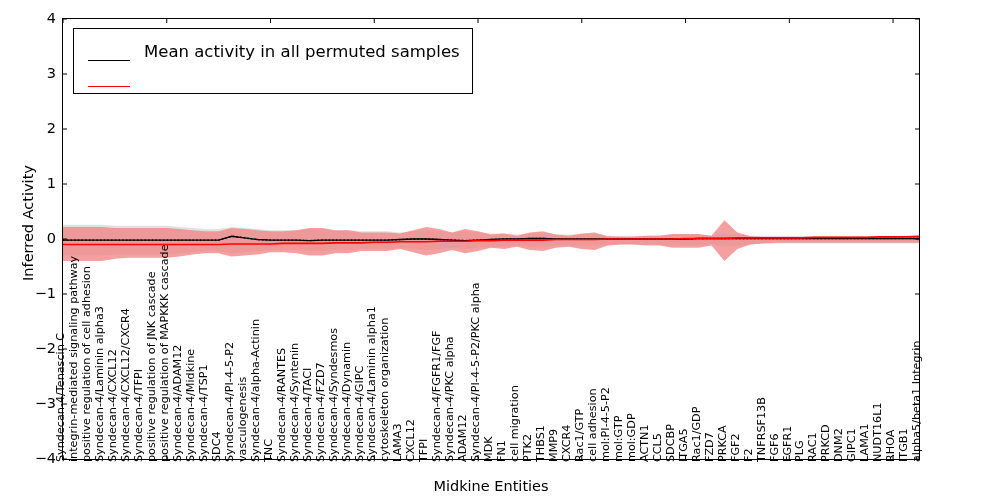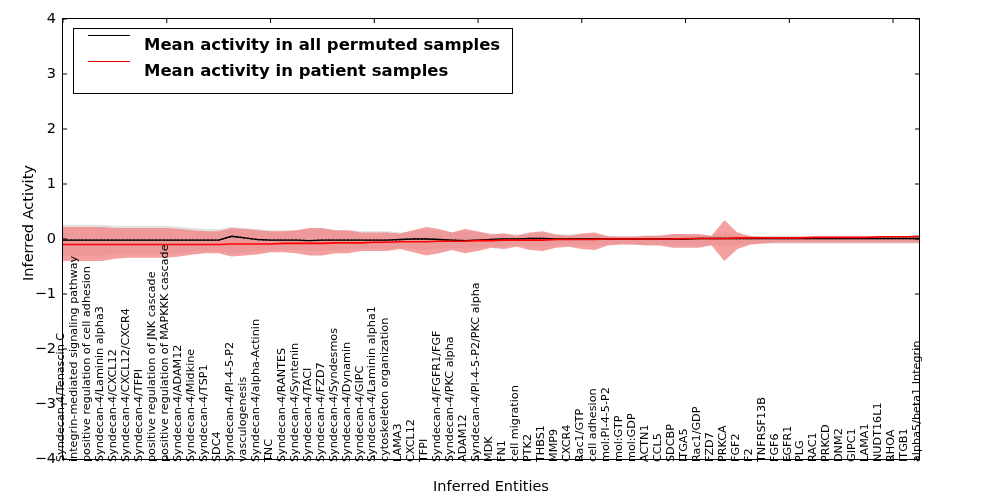--- a/index.html
+++ b/index.html
@@ -103,23 +103,22 @@
     position: absolute;
     left: 10px;
     top: 9px;
     border: 1.2px solid #000;
     background: #fff;
     padding: 6px 12px 6px 8px;
     box-sizing: border-box;
   }
   .legend-row {
     display: flex;
-    align-items: flex-start;
+    align-items: flex-end;
     height: 26px;
-    font-weight: bold;
   }
   .legend-swatch {
     width: 42px;
     height: 0;
     border-top-width: 1.6px;
     border-top-style: solid;
     margin-right: 14px;
     margin-left: 6px;
   }
   .legend-text {
@@ -190,21 +189,20 @@
         <line x1="0" y1="440.00" x2="4" y2="440.00" stroke="#000" stroke-width="1"></line>
         <line x1="856" y1="440.00" x2="852" y2="440.00" stroke="#000" stroke-width="1"></line>
       </svg>
     <div id="legend">
       <div class="legend-row">
         <span class="legend-swatch" style="border-top-color:#000000"></span>
         <span class="legend-text">Mean activity in all permuted samples</span>
       </div>
       <div class="legend-row">
         <span class="legend-swatch" style="border-top-color:#ff0000"></span>
-        <span class="legend-text">Mean activity in patient samples</span>
       </div>
     </div>
   </div>
 
   <div id="x-ticklabels">
       <div class="xtick-label" style="left: 4.2px;">Syndecan-4/Tenascin C</div>
       <div class="xtick-label" style="left: 17.1697px;">integrin-mediated signaling pathway</div>
       <div class="xtick-label" style="left: 30.1394px;">positive regulation of cell adhesion</div>
       <div class="xtick-label" style="left: 43.1091px;">Syndecan-4/Laminin alpha3</div>
       <div class="xtick-label" style="left: 56.0788px;">Syndecan-4/CXCL12</div>
@@ -264,15 +262,15 @@
       <div class="xtick-label" style="left: 756.442px;">RAC1</div>
       <div class="xtick-label" style="left: 769.412px;">PRKCD</div>
       <div class="xtick-label" style="left: 782.382px;">DNM2</div>
       <div class="xtick-label" style="left: 795.352px;">GIPC1</div>
       <div class="xtick-label" style="left: 808.321px;">LAMA1</div>
       <div class="xtick-label" style="left: 821.291px;">NUDT16L1</div>
       <div class="xtick-label" style="left: 834.261px;">RHOA</div>
       <div class="xtick-label" style="left: 847.23px;">ITGB1</div>
       <div class="xtick-label" style="left: 860.2px;">alpha5/beta1 Integrin</div>
     </div>
-  <div id="x-axis-label">Inferred Entities</div>
+  <div id="x-axis-label">Midkine Entities</div>
 
 </div>
 
 </body></html>

